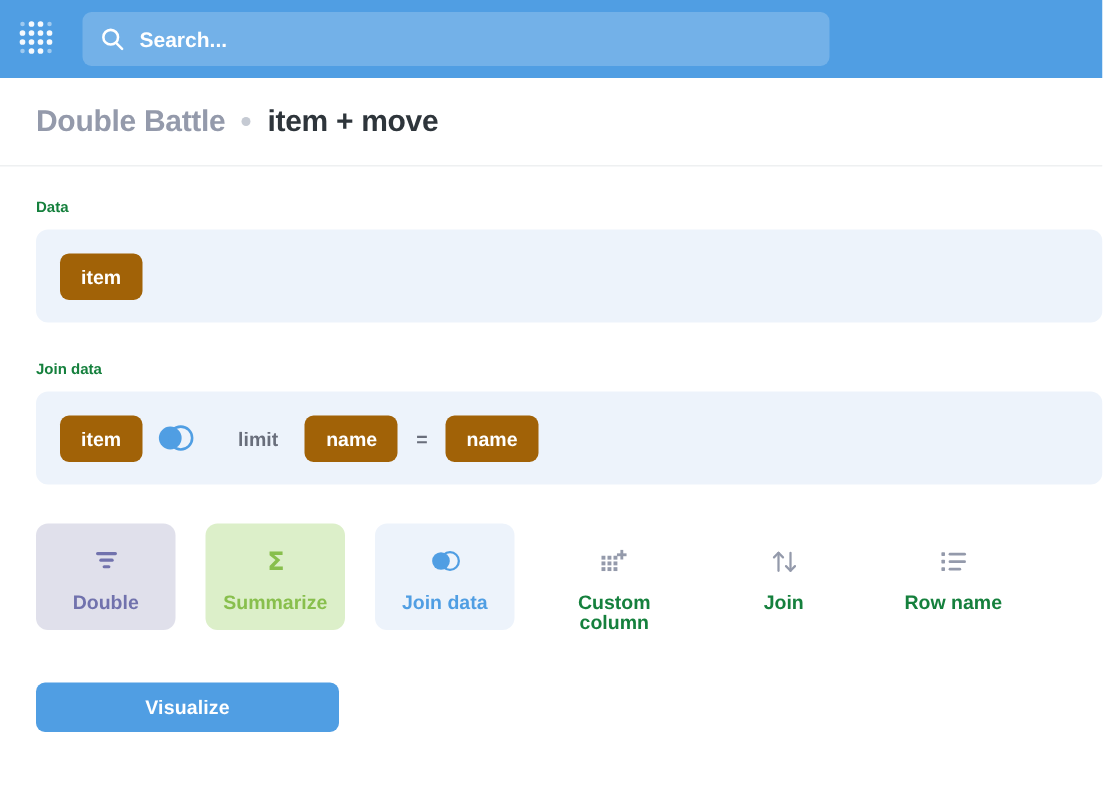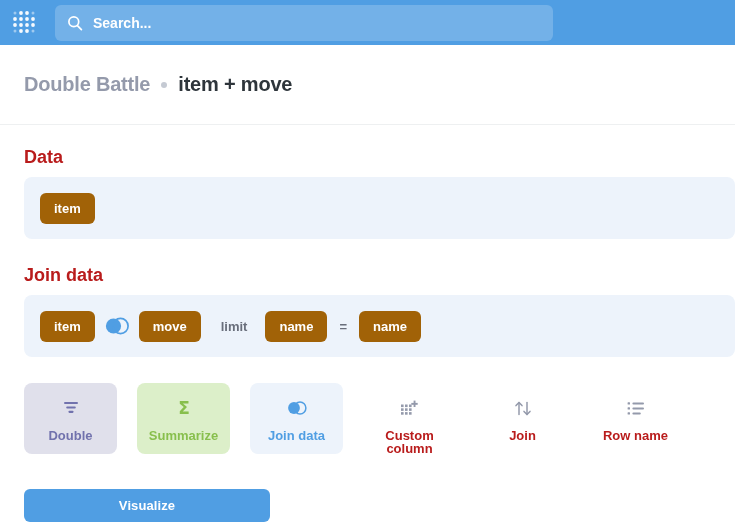--- a/index.html
+++ b/index.html
@@ -12,21 +12,21 @@
 
   body {
     font-family: "Liberation Sans", sans-serif;
     background: #ffffff;
     color: #2E353B;
     -webkit-font-smoothing: antialiased;
   }
 
   
   .navbar {
-    height: 45px;
+    height: 52px;
     background: #509EE3;
     display: flex;
     align-items: center;
     padding: 0 0 0 9px;
   }
 
   .logo {
     width: 32px;
     height: 32px;
     flex: 0 0 32px;
@@ -64,21 +64,21 @@
     font-size: 14px;
     font-weight: 700;
     width: 100%;
     height: 100%;
     padding: 0;
   }
   .search-input::placeholder { color: #ffffff; opacity: 1; font-weight: 700; }
 
   
   .qheader {
-    height: 80px;
+    height: 59px;
     border-bottom: 1px solid #EEF0F1;
     display: flex;
     align-items: center;
     padding: 0 24px;
   }
   .collection-name {
     font-size: 20px;
     font-weight: 700;
     color: #949AAB;
     letter-spacing: -0.2px;
@@ -100,23 +100,23 @@
   }
 
   
   .notebook {
     padding: 22px 0 0 24px;
   }
 
   .section { margin-bottom: 26px; }
 
   .section-label {
-    font-size: 18px;
-    font-weight: 700;
-    color: #b91c1c;
+    font-size: 10px;
+    font-weight: 700;
+    color: #15803d;
     margin-bottom: 9px;
   }
 
   .step-panel {
     background: #EDF3FB;
     border-radius: 8px;
     min-height: 62px;
     display: flex;
     align-items: center;
     padding: 14px 16px;
@@ -191,25 +191,25 @@
     font-weight: 700;
     line-height: 1;
   }
 
   .action.filter    { background: #E0E0EB; }
   .action.filter .act-label    { color: #7172AD; }
   .action.summarize { background: #DCEFC9; }
   .action.summarize .act-label { color: #88BF4D; }
   .action.joindata  { background: #EDF3FB; }
   .action.joindata .act-label  { color: #509EE3; }
-  .action.plain .act-label     { color: #b91c1c; }
+  .action.plain .act-label     { color: #15803d; }
 
   
   .visualize-btn {
-    width: 246px;
+    width: 202px;
     height: 33px;
     background: #509EE3;
     color: #ffffff;
     border: none;
     border-radius: 6px;
     font-family: "Liberation Sans", sans-serif;
     font-size: 13px;
     font-weight: 700;
     cursor: pointer;
     letter-spacing: 0.1px;
@@ -281,21 +281,20 @@
 
         <span class="chip">item</span>
 
         <span class="join-icon">
           <svg width="26" height="20" viewBox="0 0 26 20" aria-hidden="true">
             <circle cx="9.5" cy="10" r="7.6" fill="#509EE3"></circle>
             <circle cx="16.5" cy="10" r="7.6" fill="none" stroke="#509EE3" stroke-width="1.7"></circle>
           </svg>
         </span>
 
-        <span class="chip">move</span>
 
         <span class="where-text">limit</span>
 
         <span class="chip">name</span>
 
         <span class="eq-text">=</span>
 
         <span class="chip">name</span>
       </div>
     </div>

